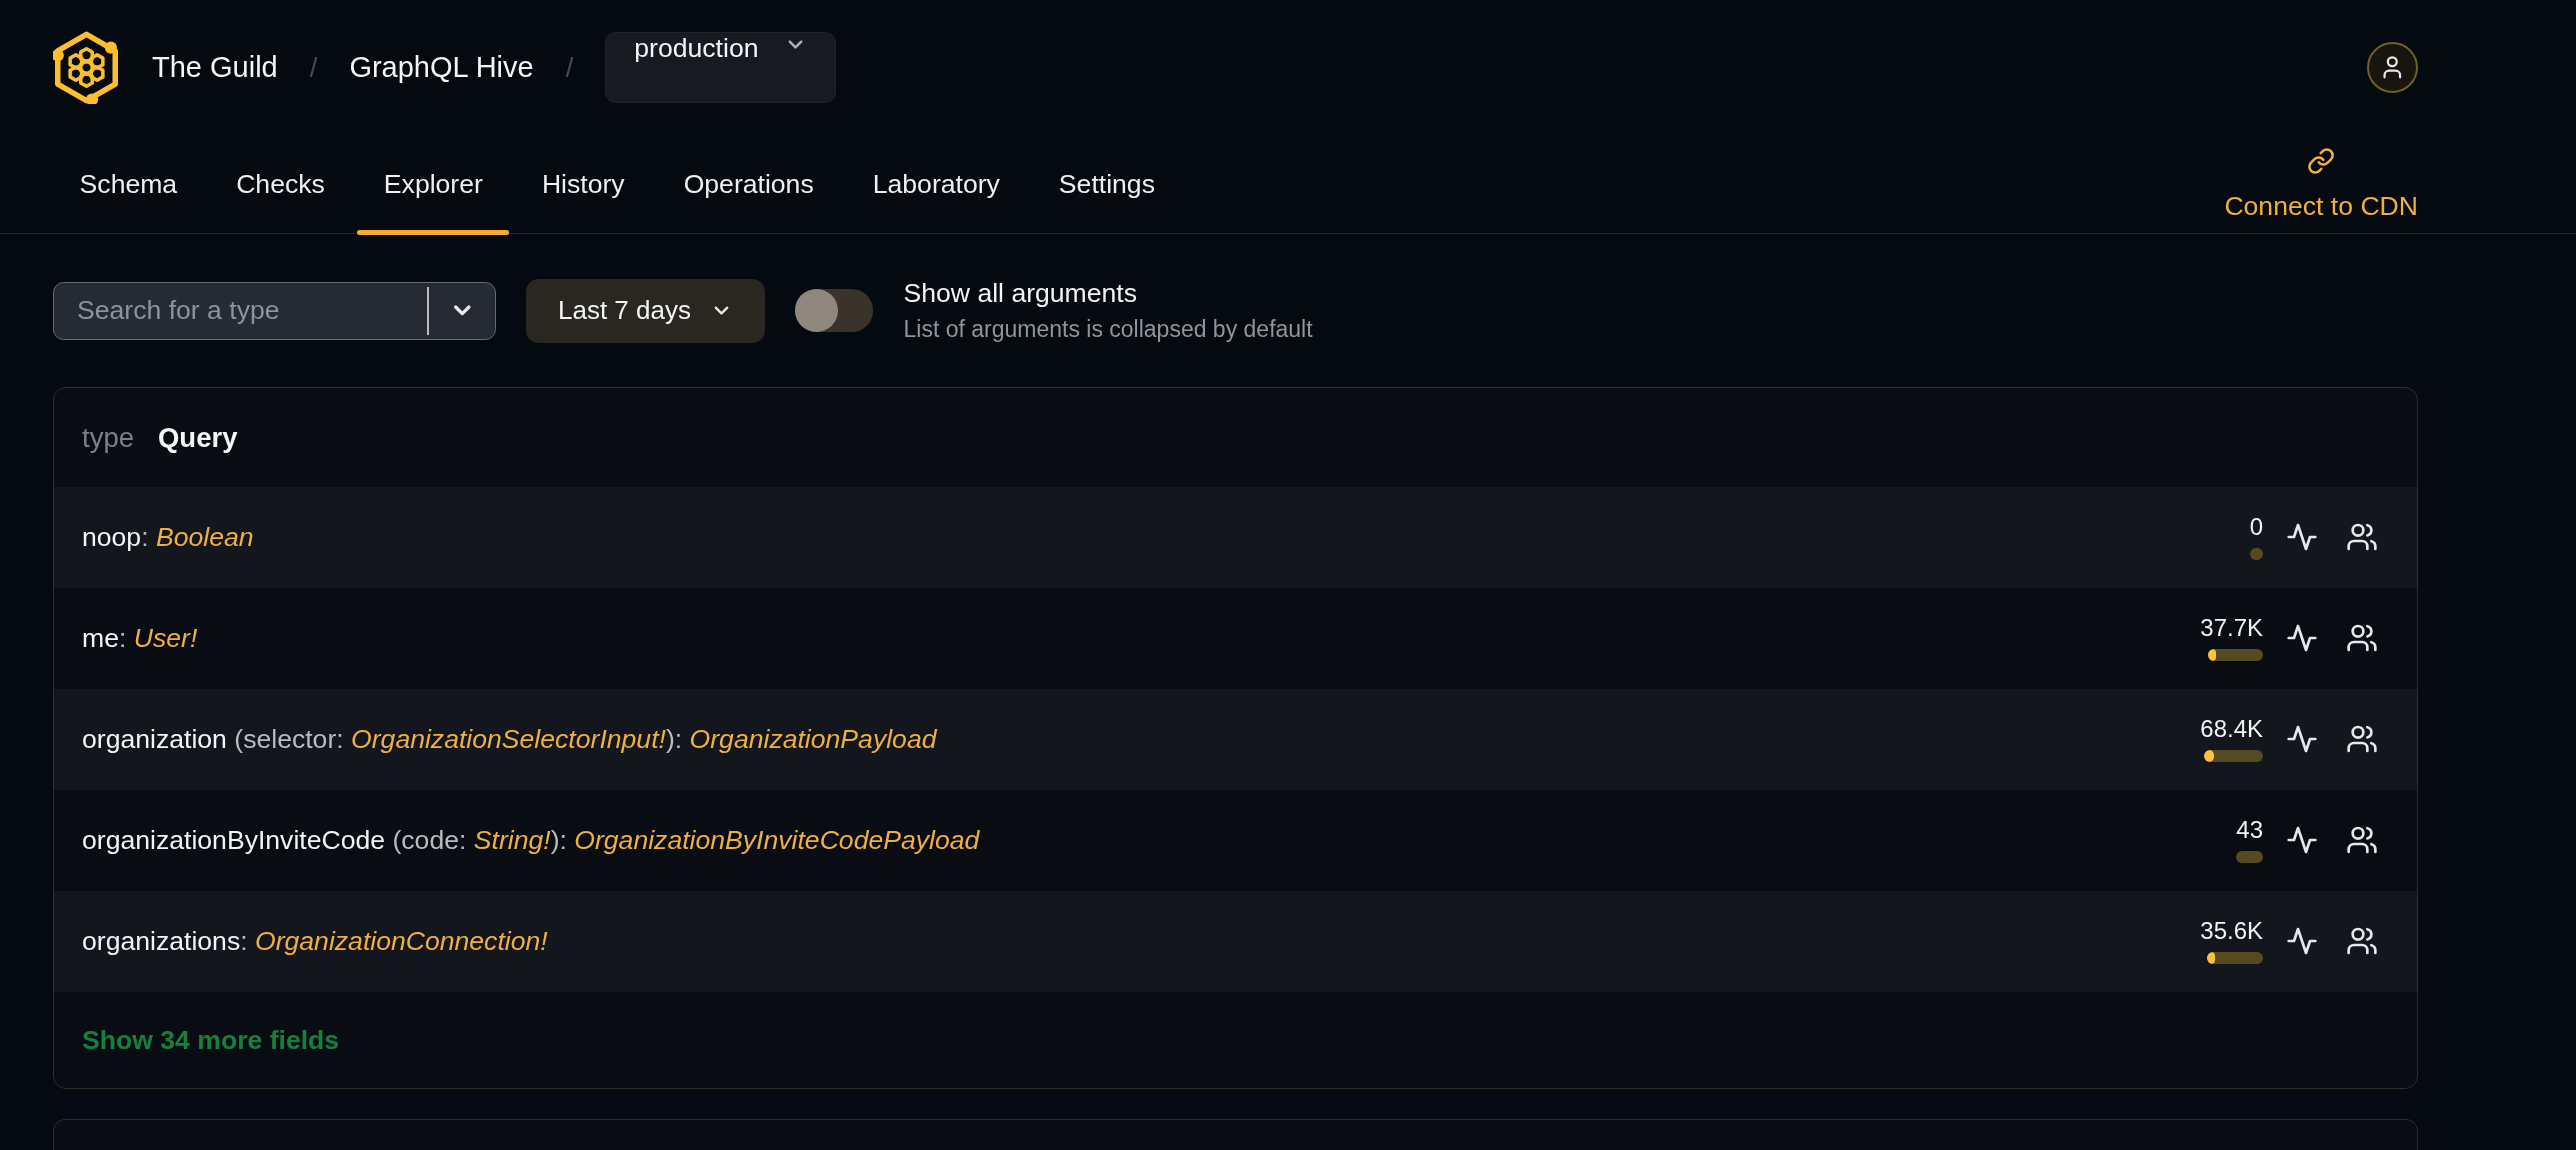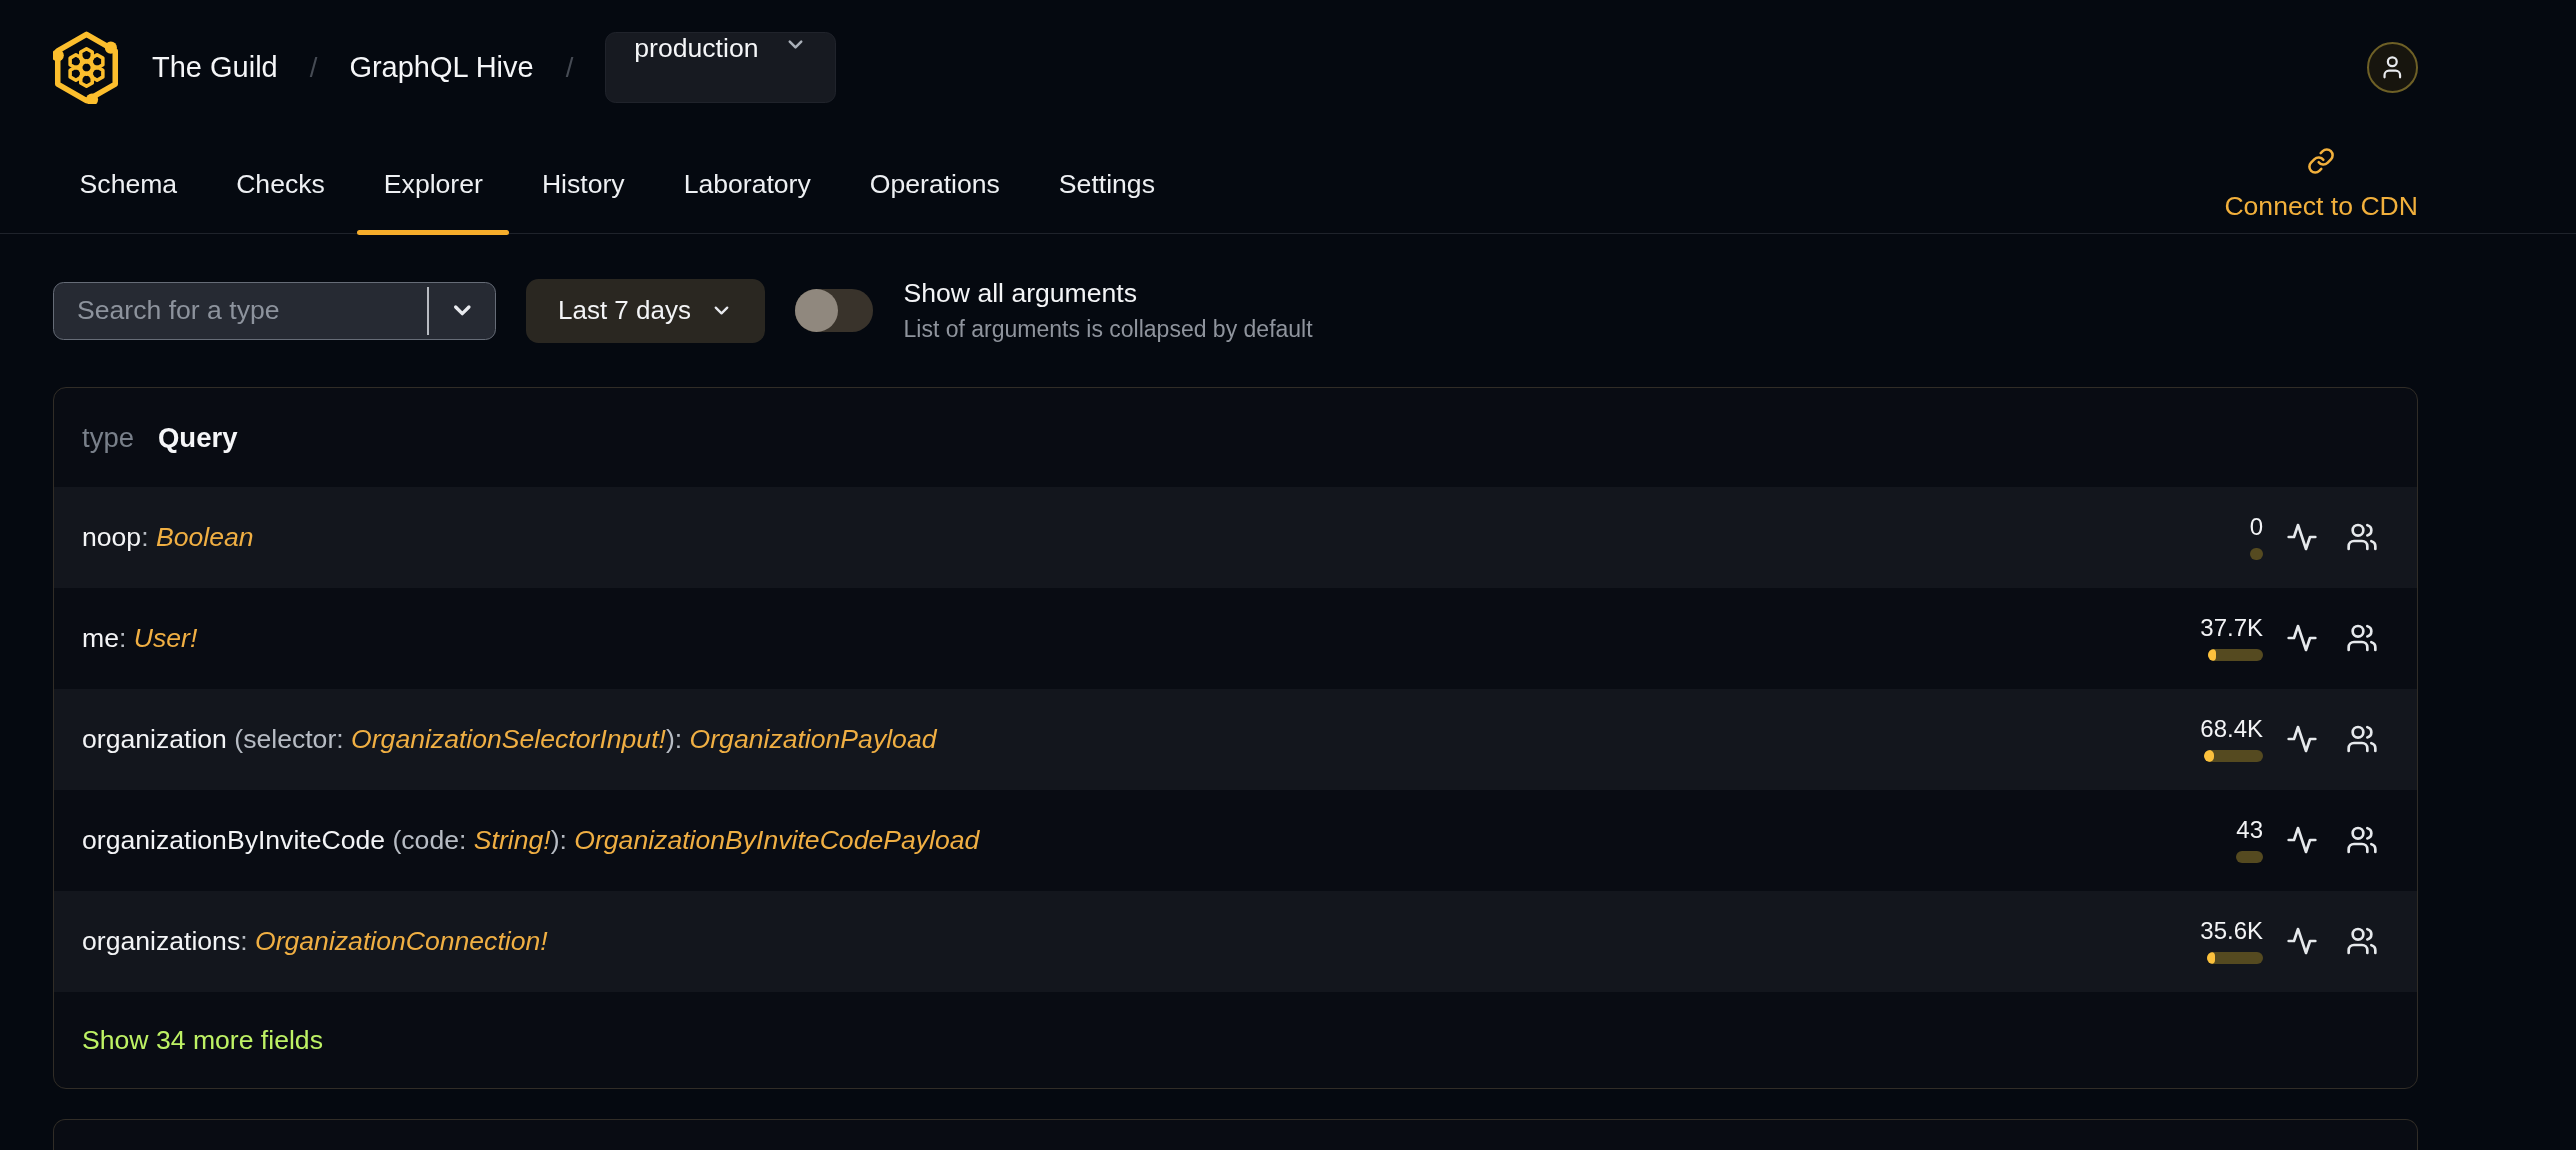--- a/index.html
+++ b/index.html
@@ -60,21 +60,21 @@
   .seg-punct { color:#b7bcc4; }
   .seg-type { color:#f0af43; cursor:pointer;font-style:italic; }
   .row-right { margin-left:auto; display:flex; align-items:center; }
   .stat { display:flex; flex-direction:column; align-items:flex-end; margin-right:23px; min-width:82px; }
   .count { font-size:24px; color:#f3f4f6; line-height:1; }
   .bar-track { margin-top:8.9px; height:11.5px; border-radius:6.2px; background:#554a20; position:relative; overflow:hidden; }
   .bar-fill { position:absolute; left:0; top:0; bottom:0; border-radius:6.2px; background:#fcc13d; }
   .icon-btn { display:flex; align-items:center; justify-content:center; cursor:pointer; }
   .icon-btn svg { width:32px; height:32px; stroke:#e6e9ec; stroke-width:2; fill:none; stroke-linecap:round; stroke-linejoin:round; }
   .icon-btn.pulse { margin-right:28px; }
-  .card-footer { height:96px; display:flex; align-items:center; padding:0 28px; font-size:26.6px; font-weight:400; color:#bef264; cursor:pointer;text-align:right; }
+  .card-footer { height:96px; display:flex; align-items:center; padding:0 28px; font-size:26.6px; font-weight:700; color:#15803d; cursor:pointer;text-align:right; }
   .card-stub { margin-top:30px; height:39px; border:1.8px solid #312d27; border-bottom:none; border-radius:12.4px 12.4px 0 0; background:#090c13; }
 </style>
 </head>
 <body>
 
 <header class="container topbar">
   <span>
     <svg class="logo-svg" viewBox="0 0 60 66">
       <g stroke="#fcbe2d" fill="none" stroke-width="5" stroke-linejoin="round">
         <polygon points="30,3 56,18 56,48 30,63 4,48 4,18"></polygon>
@@ -115,22 +115,22 @@
   </div>
 </header>
 
 <div class="tabbar-wrap">
   <div class="container tabbar">
     <div style="display:flex; height:100%; gap:59px;">
         <div class="tab">Schema</div>
         <div class="tab">Checks</div>
         <div class="tab active">Explorer</div>
         <div class="tab">History</div>
+        <div class="tab">Operations</div>
         <div class="tab">Laboratory</div>
-        <div class="tab">Operations</div>
         <div class="tab">Settings</div>
       </div>
     <a class="cdn-link">
       <svg viewBox="0 0 24 24">
         <path d="M10 13a5 5 0 0 0 7.54.54l3-3a5 5 0 0 0-7.07-7.07l-1.72 1.71"></path>
         <path d="M14 11a5 5 0 0 0-7.54-.54l-3 3a5 5 0 0 0 7.07 7.07l1.71-1.71"></path>
       </svg>
       <span>Connect to CDN</span>
     </a>
   </div>

